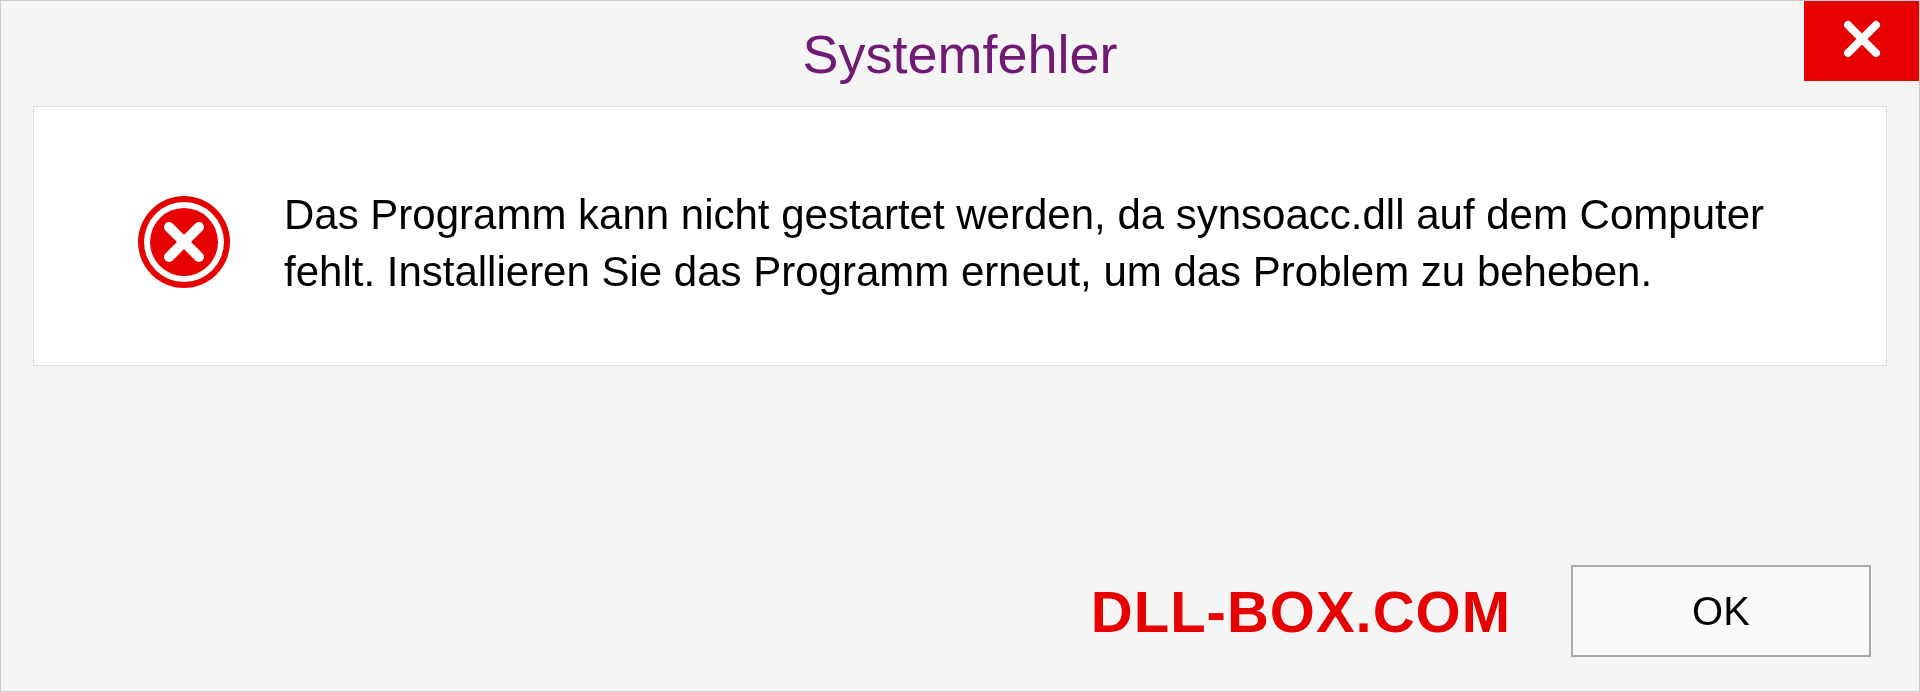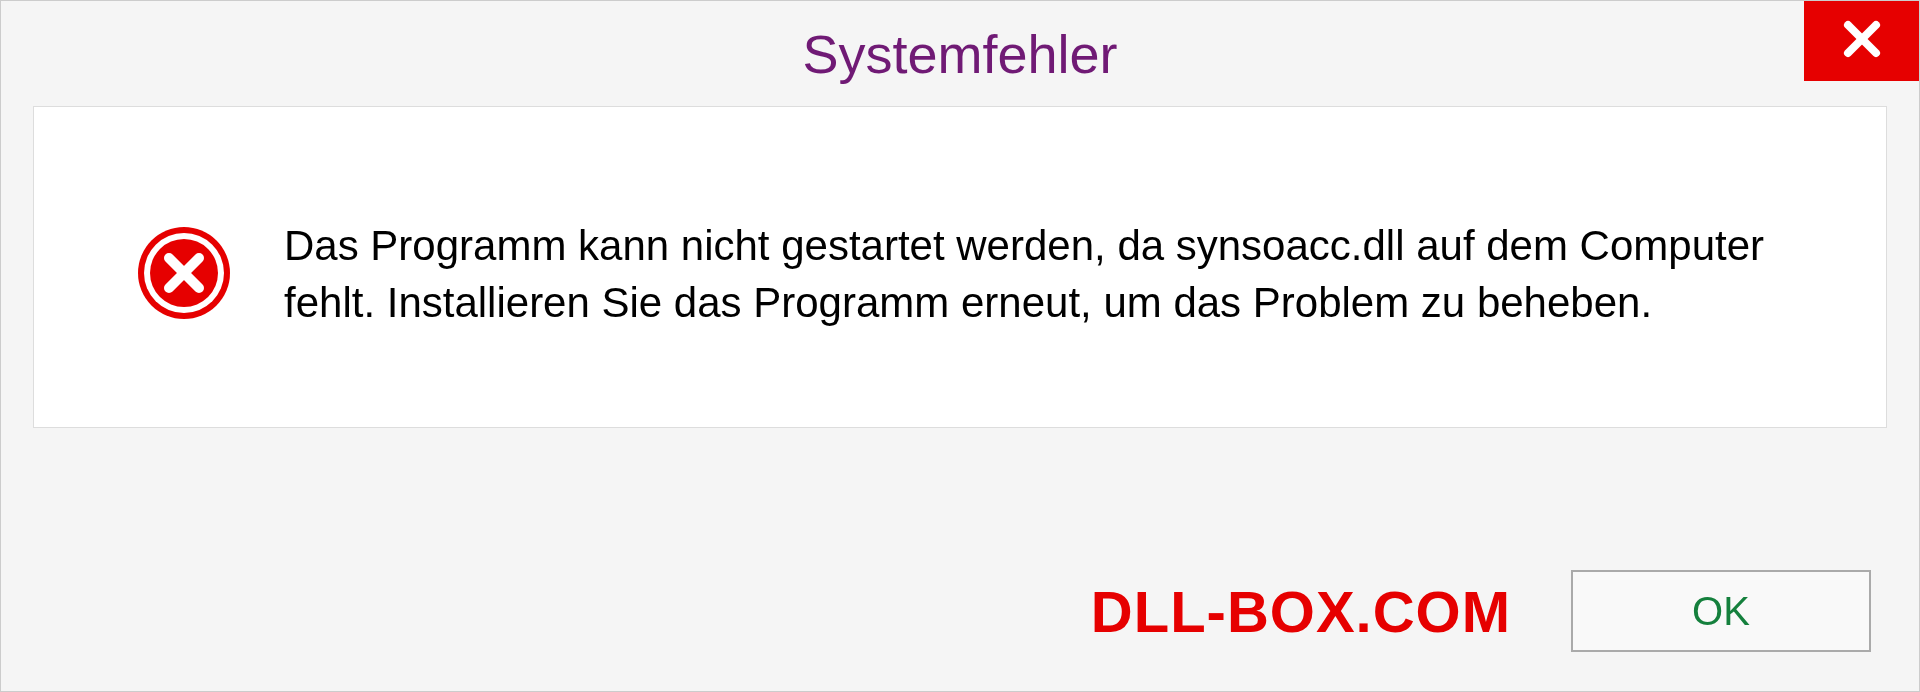--- a/index.html
+++ b/index.html
@@ -40,21 +40,21 @@
       cursor: pointer;
     }
     .close-btn svg {
       width: 48px;
       height: 48px;
     }
     .content-panel {
       margin: 0 32px;
       background: #fff;
       border: 1px solid #ddd;
-      height: 322px;
+      height: 260px;
       display: flex;
       align-items: center;
       padding: 16px 40px 0 100px;
       gap: 50px;
     }
     .error-icon-wrap {
       flex-shrink: 0;
     }
     .error-icon-wrap svg {
       width: 100px;
@@ -80,25 +80,25 @@
     .watermark {
       font-size: 58px;
       font-weight: 900;
       color: #e60000;
       letter-spacing: 1px;
       font-family: Arial, Helvetica, sans-serif;
       margin-left: 12px;
     }
     .ok-btn {
       width: 300px;
-      height: 82px;
+      height: 92px;
       border: 2px solid #aaa;
       background: #f9f9f9;
       font-size: 40px;
-      color: #15803d;
+      color: #000000;
       display: flex;
       align-items: center;
       justify-content: center;
       cursor: pointer;
     }
   </style>
 </head>
 <body>
 
 <div class="titlebar">

